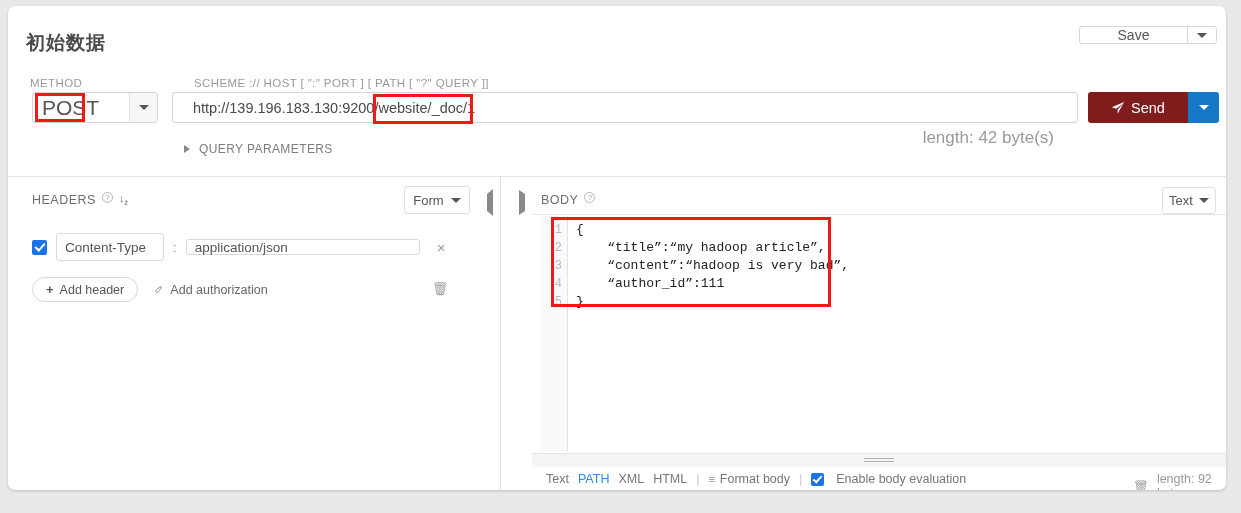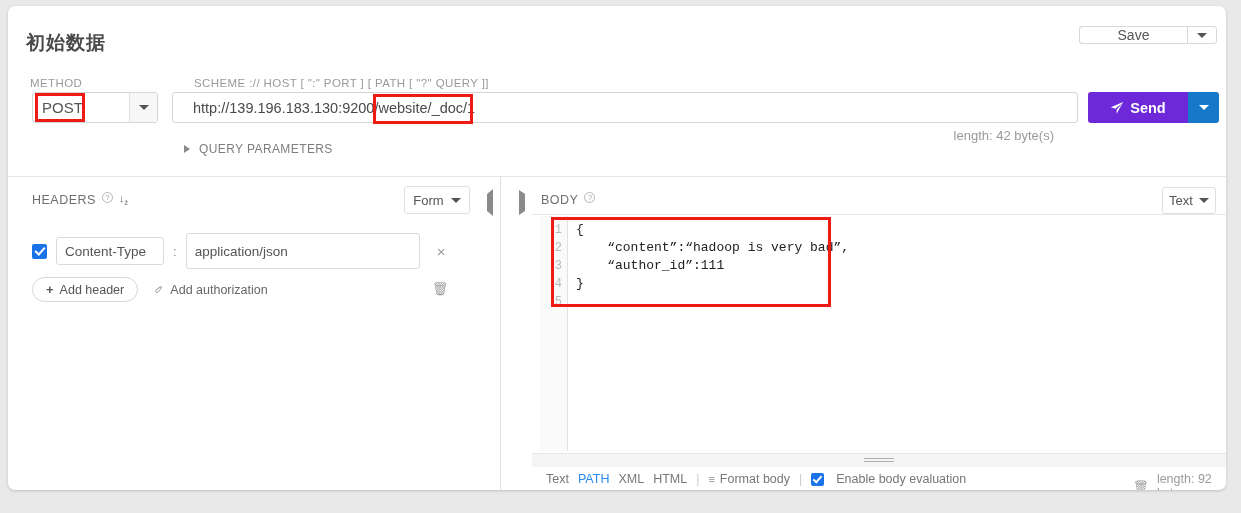--- a/index.html
+++ b/index.html
@@ -85,21 +85,21 @@
     width: 126px; height: 31px;
     display: flex;
     border: 1px solid #d5d5d5;
     border-radius: 3px;
     background: #fff;
   }
   .method-val {
     flex: 1;
     display: flex; align-items: center;
     padding-left: 9px;
-    font-size: 15px;
+    font-size: 21px;
     color: #555;
   }
   .method-arrow {
     width: 28px;
     border-left: 1px solid #e0e0e0;
     background: #f7f7f7;
     display: flex; align-items: center; justify-content: center;
     cursor: pointer;
   }
 
@@ -123,24 +123,24 @@
   .send-group {
     position: absolute;
     left: 1080px; top: 86px;
     display: flex;
     height: 31px;
     border-radius: 3px;
     overflow: hidden;
   }
   .send-btn {
     width: 100px;
-    background: #6d28d9;
+    background: #7f1d1d;
     color: #fff;
     font-size: 14.5px;
-    font-weight: bold;
+    font-weight: normal;
     display: flex; align-items: center; justify-content: center;
     gap: 6px;
     cursor: pointer;
   }
   .send-caret {
     width: 31px;
     background: #1678c8;
     display: flex; align-items: center; justify-content: center;
     cursor: pointer;
   }
@@ -148,21 +148,21 @@
     width: 0; height: 0;
     border-left: 5px solid transparent;
     border-right: 5px solid transparent;
     border-top: 5px solid #fff;
   }
 
   
   .url-length {
     position: absolute;
     right: 172px; top: 122px;
-    font-size: 13px;
+    font-size: 17px;
     color: #9a9a9a;
     margin-left: 35px;
   }
 
   
   .qp {
     position: absolute;
     left: 176px; top: 136px;
     display: flex; align-items: center;
     gap: 9px;
@@ -284,21 +284,21 @@
     background: #fff;
     display: flex; align-items: center;
     padding-left: 8px;
     font-size: 13.5px;
     color: #555;
   }
   .colon {
     font-size: 13px; color: #8a8a8a;
   }
   .hval {
-    width: 234px; height: 36px;
+    width: 234px; height: 16px;
     border: 1px solid #dadada;
     border-radius: 3px;
     background: #fff;
     display: flex; align-items: center;
     padding-left: 8px;
     font-size: 13.5px;
     color: #555;
   }
   .hx {
     font-size: 15px;
@@ -572,20 +572,21 @@
     <div class="editor">
       <div class="gutter">
         <div>1</div>
         <div>2</div>
         <div>3</div>
         <div>4</div>
         <div>5</div>
       </div>
       <div class="code">
         <div>{</div>
+        <div class="str">    “title”:“my hadoop article”,</div>
         <div class="str">    “content”:“hadoop is very bad”,</div>
         <div class="str">    “author_id”:111</div>
         <div>}</div>
       </div>
     </div>
 
     <div class="resize-bar">
       <span class="grip">
         <div></div>
           <div></div>

